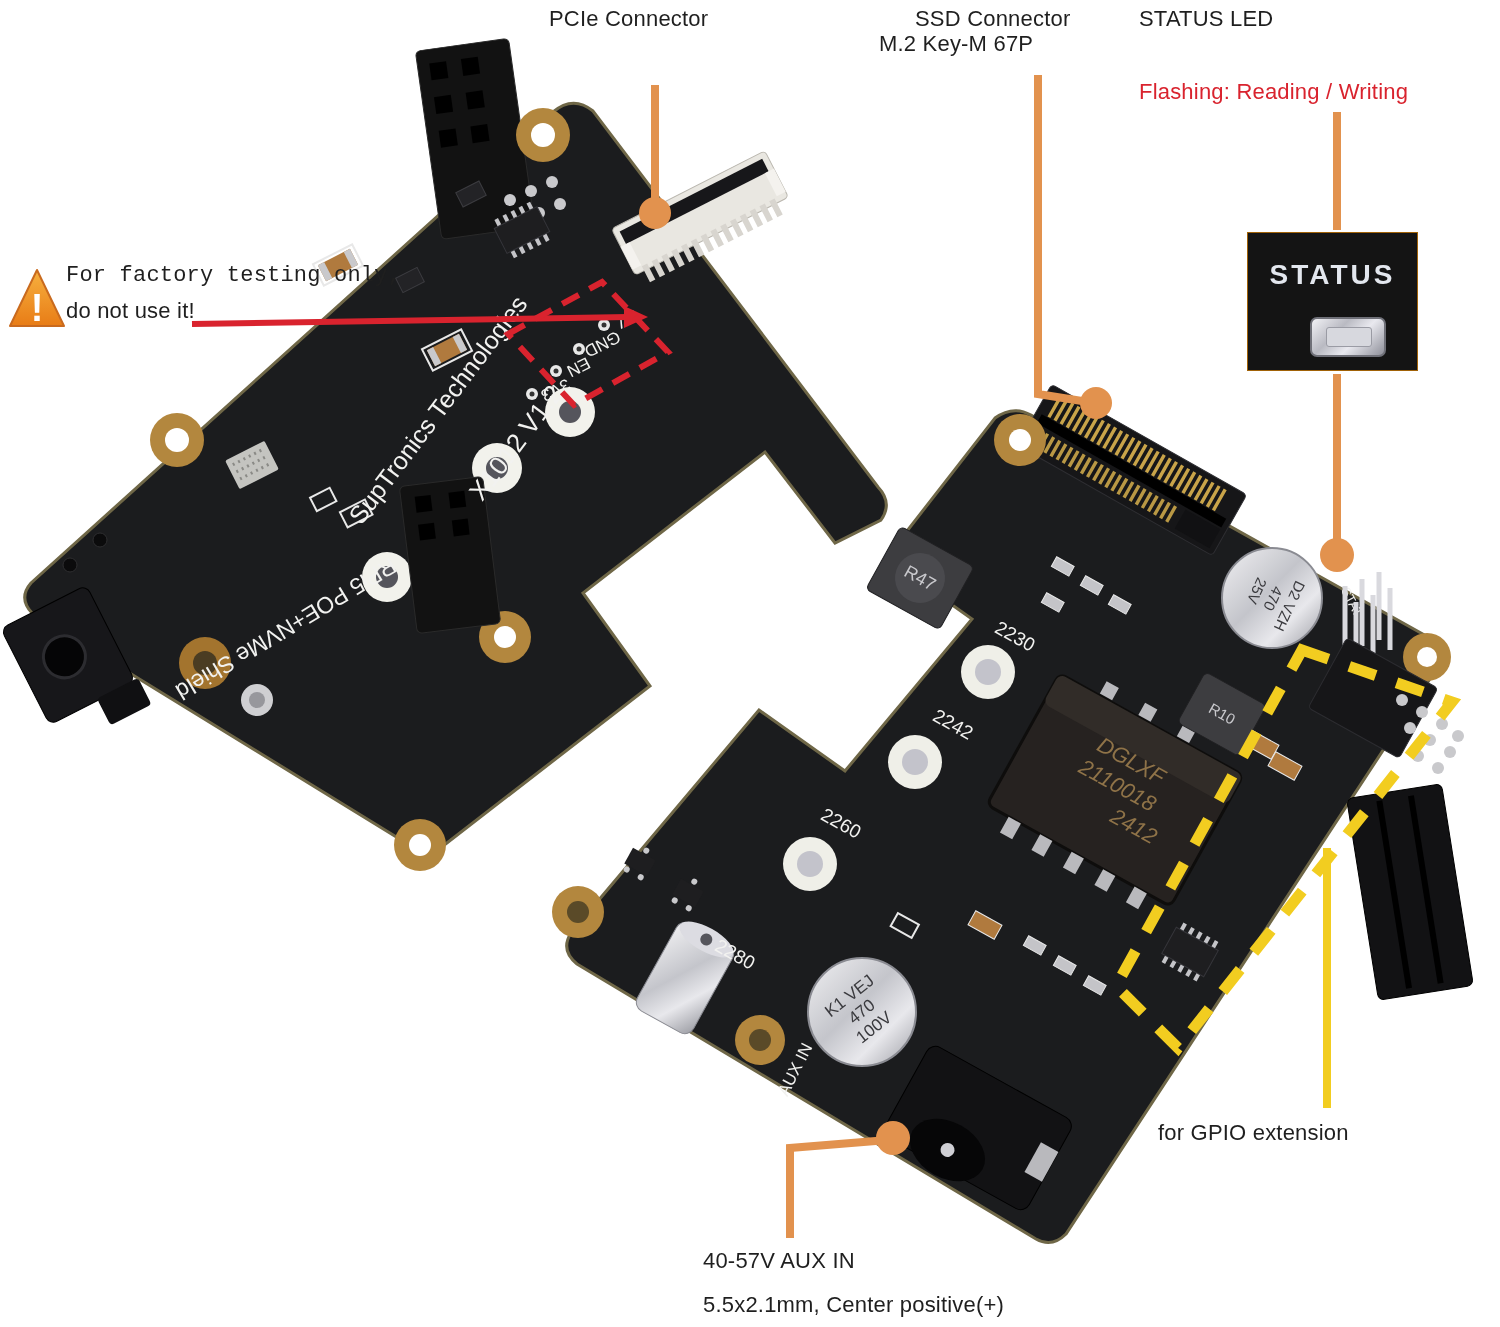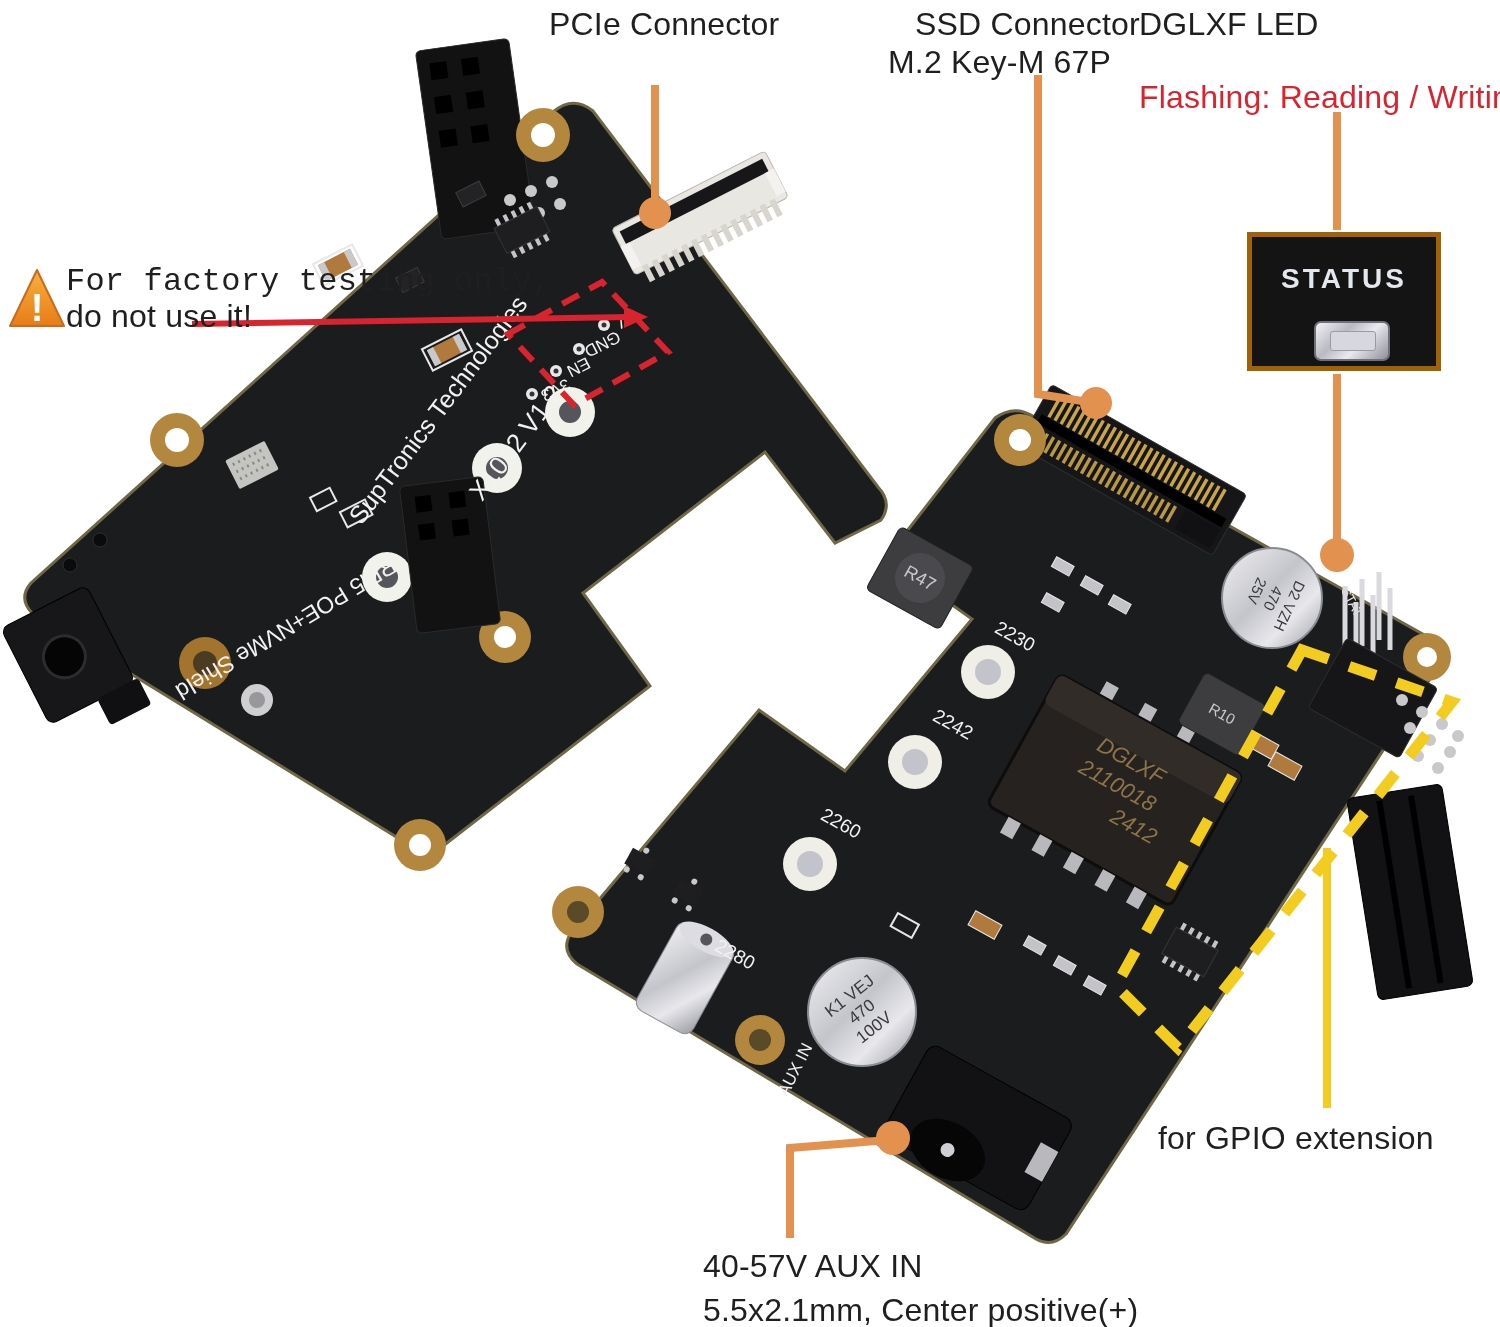--- a/index.html
+++ b/index.html
@@ -1,22 +1,22 @@
 <!DOCTYPE html>
 <html><head>
 <meta charset="utf-8">
 <style>
   html,body{margin:0;padding:0;background:#fff;}
   .page{position:relative;width:1500px;height:1327px;background:#ffffff;overflow:hidden;
         font-family:"Liberation Sans",sans-serif;}
   .page svg{position:absolute;left:0;top:0;}
-  .label{position:absolute;font-size:32px;color:#1f1f1f;white-space:nowrap;letter-spacing:0.2px;}
+  .label{position:absolute;font-size:22px;color:#1f1f1f;white-space:nowrap;letter-spacing:0.2px;}
   .label.red{color:#d9232e;}
-  .inset{position:absolute;left:1247px;top:232px;width:194px;height:139px;background:#141414;
-         border:5px solid #a16207;box-sizing:border-box;}
+  .inset{position:absolute;left:1247px;top:232px;width:171px;height:139px;background:#141414;
+         border:1px solid #a16207;box-sizing:border-box;}
   .inset .txt{position:absolute;left:0;top:26px;width:100%;text-align:center;color:#e3e7ee;
               font-size:28px;font-weight:bold;letter-spacing:3px;}
   .inset .led{position:absolute;left:62px;top:84px;width:76px;height:40px;border-radius:7px;
               background:linear-gradient(135deg,#f2f2f6 0%,#b9bac2 35%,#e9e9ef 60%,#8f909a 100%);
               border:2px solid #6f7078;box-sizing:border-box;}
   .inset .led i{position:absolute;left:14px;top:8px;width:44px;height:18px;background:#d7d8de;
                border:1px solid #9a9ba4;border-radius:3px;}
 </style>
 </head>
 <body>
@@ -337,23 +337,23 @@
     <line x1="1337" y1="374" x2="1337" y2="540"></line>
         <circle cx="1337" cy="555" r="17" stroke="none"></circle>
     <polyline points="888,1140 790,1148 790,1238" fill="none"></polyline>
         <circle cx="893" cy="1138" r="17" stroke="none"></circle>
   </g>
 </svg>
 
   <div class="label" style="left:549px;top:6px;">PCIe Connector</div>
 
   <div class="label" style="left:879px;top:6px;margin-left:36px;">SSD Connector</div>
-  <div class="label" style="left:879px;top:44px;margin-left:9px;">M.2 Key-M 67P</div>
-
-  <div class="label" style="left:1139px;top:6px;">DGLXF LED</div>
+  <div class="label" style="left:879px;top:31px;">M.2 Key-M 67P</div>
+
+  <div class="label" style="left:1139px;top:6px;">STATUS LED</div>
   <div class="label red" style="left:1139px;top:79px;">Flashing: Reading / Writing</div>
 
   <div class="label" style="left:66px;top:263px;font-family:Liberation Mono, monospace;">For factory testing only,</div>
   <div class="label" style="left:66px;top:298px;">do not use it!</div>
 
   <div class="label" style="left:1158px;top:1120px;">for GPIO extension</div>
 
   <div class="label" style="left:703px;top:1248px;">40-57V AUX IN</div>
   <div class="label" style="left:703px;top:1292px;">5.5x2.1mm, Center positive(+)</div>
 

